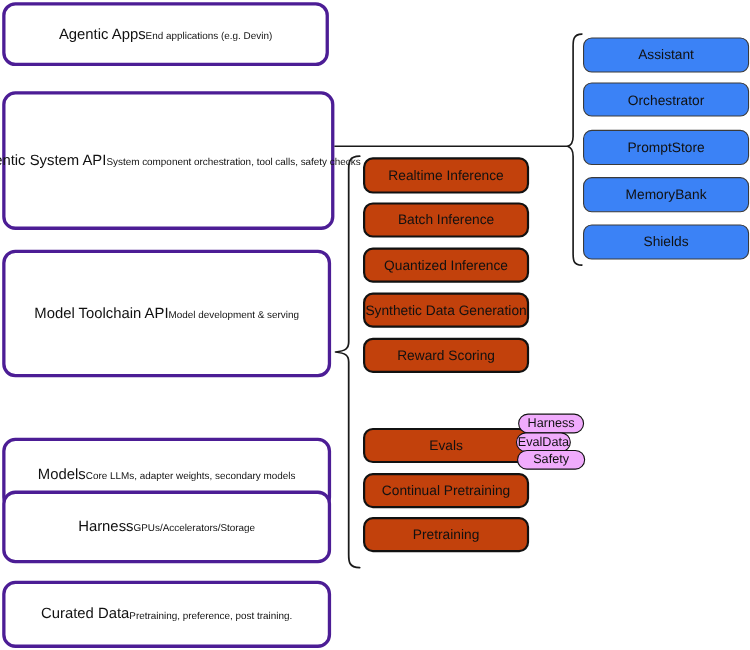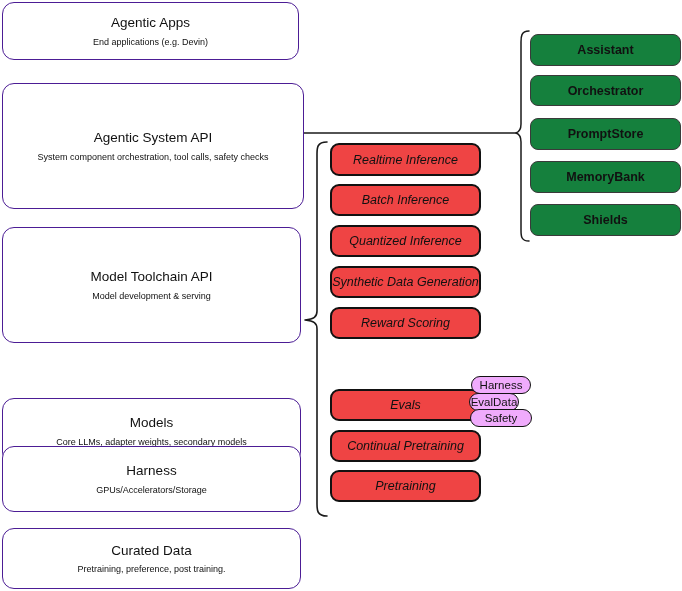--- a/index.html
+++ b/index.html
@@ -16,25 +16,25 @@
     width: 682px;
     height: 591px;
     background: #ffffff;
     overflow: hidden;
   }
 
   
   .layer-box {
     position: absolute;
     box-sizing: border-box;
-    border: 1px solid #4c1d95;
+    border: 3px solid #4c1d95;
     border-radius: 12px;
     background: #ffffff;
     display: flex;
-    flex-direction: column;
+    flex-direction: row;
     align-items: center;
     justify-content: center;
     text-align: center;
     padding: 4px 10px;
   }
   .layer-title {
     font-size: 13.5px;
     color: #111111;
     line-height: 1.35;
     white-space: nowrap;
@@ -46,44 +46,42 @@
     margin-top: 3px;
     white-space: nowrap;
   }
 
   
   .cap-box {
     position: absolute;
     box-sizing: border-box;
     border: 2px solid #111111;
     border-radius: 9px;
-    background: #ef4444;
+    background: #c2410c;
     display: flex;
     align-items: center;
     justify-content: center;
     font-size: 12.5px;
     color: #111111;
     white-space: nowrap;
-    font-style: italic;
   }
 
   
   .comp-box {
     position: absolute;
     box-sizing: border-box;
     border: 1.3px solid #3a3a3a;
     border-radius: 8px;
-    background: #15803d;
+    background: #3b82f6;
     display: flex;
     align-items: center;
     justify-content: center;
     font-size: 12.5px;
     color: #111111;
     white-space: nowrap;
-    font-weight: bold;
   }
 
   
   .pill {
     position: absolute;
     box-sizing: border-box;
     border: 1.6px solid #111111;
     border-radius: 999px;
     background: #f0abfc;
     display: flex;

